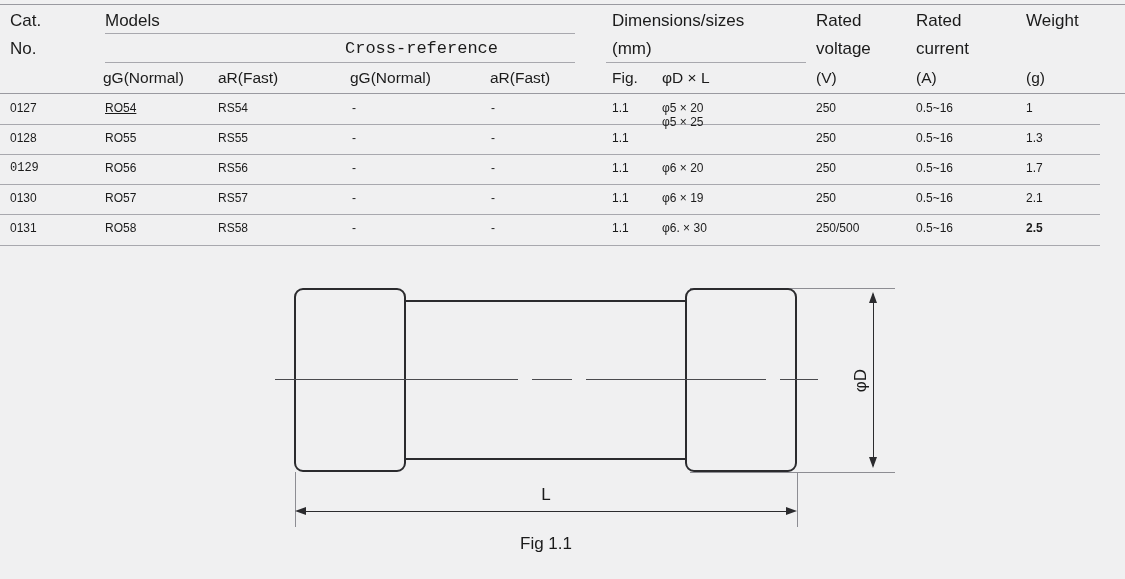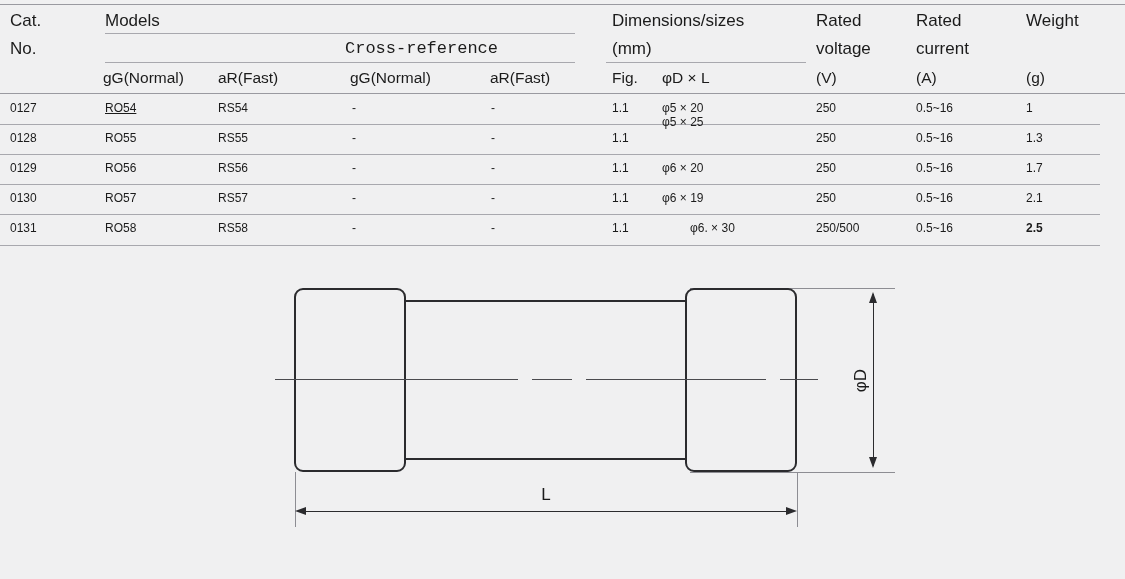--- a/index.html
+++ b/index.html
@@ -217,21 +217,21 @@
     <div class="cell data" style="left:491px; top:130px;">-</div>
     <div class="cell data" style="left:612px; top:130px;">1.1</div>
     <div class="cell data" style="left:662px; top:114px;">φ5 × 25</div>
     <div class="cell data" style="left:816px; top:130px;">250</div>
     <div class="cell data" style="left:916px; top:130px;">0.5~16</div>
     <div class="cell data" style="left:1026px; top:130px;">1.3</div>
   </div>
   <div class="rule thin" style="left:0; top:154px; width:1100px;"></div>
 
   <div>
-    <div class="cell data" style="left:10px; top:160px;">0129</div>
+    <div class="cell data" style="left:10px; top:160px;font-family:Liberation Mono, monospace;">0129</div>
     <div class="cell data" style="left:105px; top:160px;">RO56</div>
     <div class="cell data" style="left:218px; top:160px;">RS56</div>
     <div class="cell data" style="left:352px; top:160px;">-</div>
     <div class="cell data" style="left:491px; top:160px;">-</div>
     <div class="cell data" style="left:612px; top:160px;">1.1</div>
     <div class="cell data" style="left:662px; top:160px;">φ6 × 20</div>
     <div class="cell data" style="left:816px; top:160px;">250</div>
     <div class="cell data" style="left:916px; top:160px;">0.5~16</div>
     <div class="cell data" style="left:1026px; top:160px;">1.7</div>
   </div>
@@ -251,21 +251,21 @@
   </div>
   <div class="rule thin" style="left:0; top:214px; width:1100px;"></div>
 
   <div>
     <div class="cell data" style="left:10px; top:220px;">0131</div>
     <div class="cell data" style="left:105px; top:220px;">RO58</div>
     <div class="cell data" style="left:218px; top:220px;">RS58</div>
     <div class="cell data" style="left:352px; top:220px;">-</div>
     <div class="cell data" style="left:491px; top:220px;">-</div>
     <div class="cell data" style="left:612px; top:220px;">1.1</div>
-    <div class="cell data" style="left:662px; top:220px;margin-left:28px;">φ6. × 30</div>
+    <div class="cell data" style="left:662px; top:220px;">φ6. × 30</div>
     <div class="cell data" style="left:816px; top:220px;">250/500</div>
     <div class="cell data" style="left:916px; top:220px;">0.5~16</div>
     <div class="cell data" style="left:1026px; top:220px;font-weight:bold;">2.5</div>
   </div>
   <div class="rule thin" style="left:0; top:245px; width:1100px;"></div>
 
 </div>
 
 <div class="figure">
 
@@ -289,14 +289,15 @@
   <div class="dim-v" style="left:873px; top:42px; height:172px;"></div>
   <div class="arrow up" style="left:869px; top:40px;"></div>
   <div class="arrow down" style="left:869px; top:205px;"></div>
   <div class="dim-label rot" style="left:840px; top:120px; width:40px; text-align:center;">φD</div>
 
   <div class="dim-h" style="left:300px; top:259px; width:492px;"></div>
   <div class="arrow left" style="left:295px; top:255px;"></div>
   <div class="arrow right" style="left:786px; top:255px;"></div>
   <div class="dim-label" style="left:295px; top:234px; width:502px; text-align:center;">L</div>
 
+  <div class="fig-caption" style="left:295px; top:283px; width:502px; text-align:center;">Fig 1.1</div>
 
 </div>
 
 </body></html>

